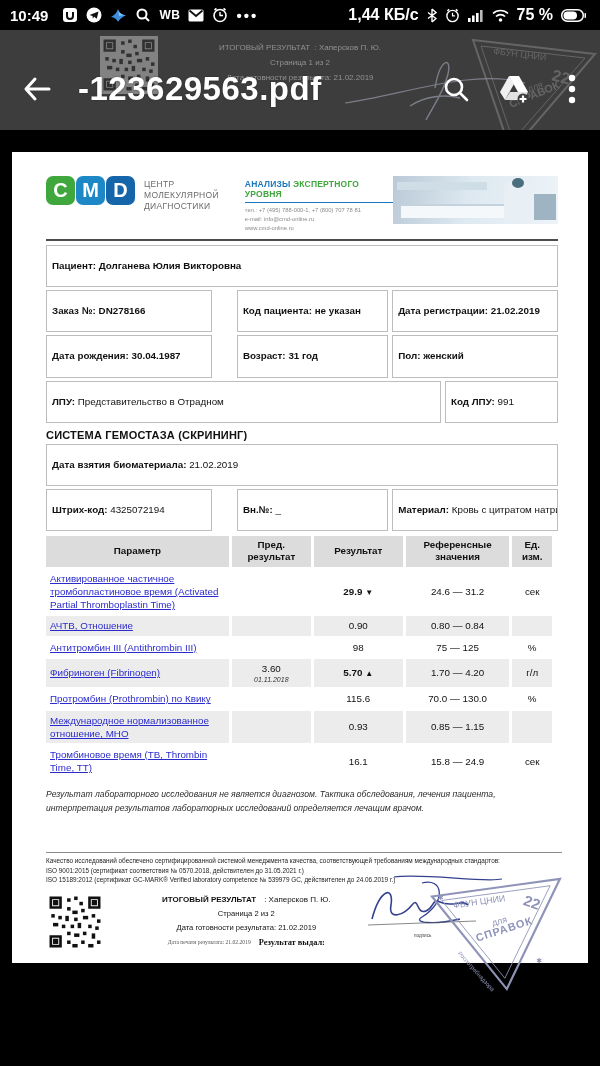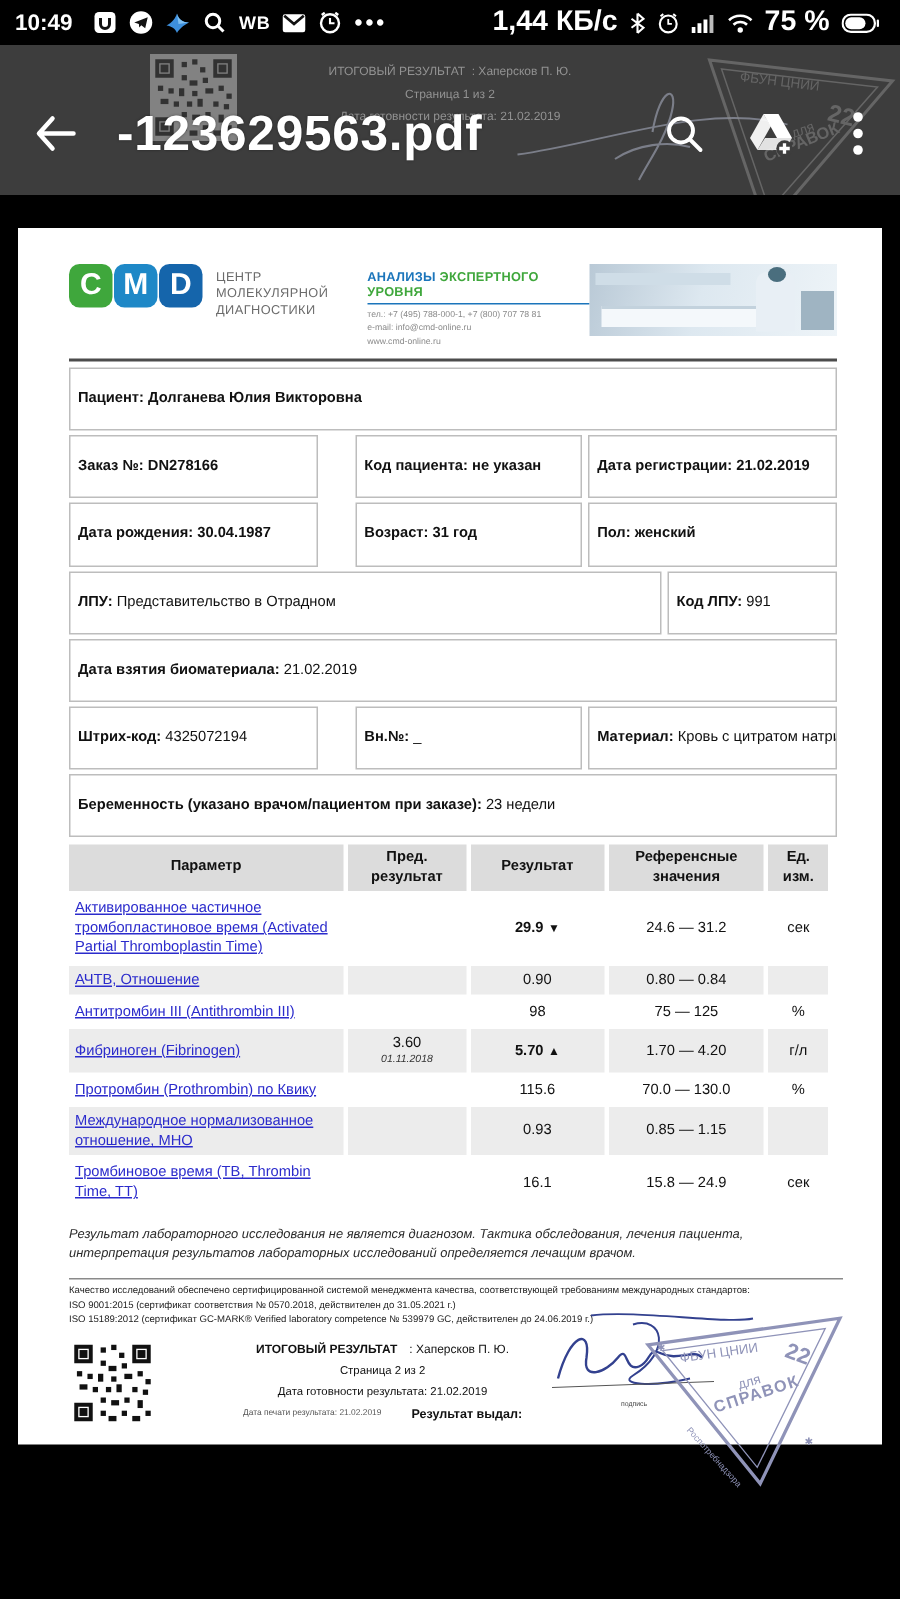--- a/index.html
+++ b/index.html
@@ -6,21 +6,21 @@
   html,body { width:600px; height:1066px; background:#000; overflow:hidden;
     font-family:"Liberation Sans","DejaVu Sans",sans-serif; }
   svg text { font-family:"Liberation Sans","DejaVu Sans",sans-serif; }
 
   
   .statusbar { position:absolute; top:0; left:0; width:600px; height:30px;
     display:flex; align-items:center; padding:0 10px; color:#fff; font-size:15px; }
   .statusbar .time { font-weight:700; margin-right:10px; }
   .sb-ic { display:inline-flex; align-items:center; justify-content:center; margin:0 4px; }
   .sb-right { margin-left:auto; display:flex; align-items:center; }
-  .sb-right .txt { font-size:19px; font-weight:600; margin:0 4px; }
+  .sb-right .txt { font-size:16px; font-weight:600; margin:0 4px; }
   .wb { font-size:12px; font-weight:700; letter-spacing:.5px; margin:0 4px; }
   .dots3 { font-size:15px; letter-spacing:2px; margin:0 4px; font-weight:700; }
 
   
   .toolbar { position:absolute; top:30px; left:0; width:600px; height:100px;
     background:#3d3d3d; overflow:hidden; }
   .peek { position:absolute; color:#9d9d9d; }
   .peek-qr { left:100px; top:6px; width:58px; height:58px; opacity:.75; }
   .peek-center { left:150px; top:10px; width:300px; text-align:center; font-size:8px; line-height:1.9; color:#929292; }
   .peek-sig { left:340px; top:18px; width:190px; height:80px; opacity:.55; }
@@ -77,21 +77,21 @@
   .disclaimer { font-size:8.6px; font-style:italic; color:#2b2b2b; line-height:1.6; margin-top:9px; }
 
   .page-footer { position:absolute; left:34px; right:26px; bottom:12px; }
   .foot-line { border:none; border-top:1px solid #8a8a8a; margin-bottom:3px; }
   .iso { font-size:6.4px; color:#1d1d1d; line-height:1.5; }
   .foot-bottom { display:flex; margin-top:8px; position:relative; }
   .foot-qr { width:58px; height:58px; flex:0 0 58px; }
   .foot-center { margin-left:58px; font-size:8px; text-align:center; line-height:1.8; }
   .fc-final { font-weight:700; } .fc-final .doc { font-weight:400; margin-left:8px; }
   .fc-small { font-size:7.6px; }
-  .print-row { display:flex; align-items:center; justify-content:center; gap:20px; }
+  .print-row { display:flex; align-items:center; justify-content:center; gap:8px;font-family:Liberation Serif, serif; }
   .print-date { font-size:5.6px; color:#555; }
   .issued { font-size:8.4px; font-weight:700; }
   .foot-sig { position:absolute; left:318px; top:-18px; width:140px; height:78px; }
   .sig-caption { position:absolute; left:50px; top:58px; font-size:4.6px; color:#444; }
   .foot-stamp { position:absolute; right:-8px; top:-26px; width:152px; height:128px; }
 </style>
 </head>
 <body>
 
 <div class="statusbar">
@@ -317,30 +317,28 @@
   <div class="info-row">
     <div class="ibox f1"><span class="b">Дата рождения:</span> <span class="b">30.04.1987</span></div>
     <div class="ibox f2"><span class="b">Возраст:</span> <span class="b">31 год</span></div>
     <div class="ibox f3"><span class="b">Пол:</span> <span class="b">женский</span></div>
   </div>
   <div class="info-row">
     <div class="ibox lpu-main"><span class="b">ЛПУ:</span> <span>Представительство в Отрадном</span></div>
     <div class="ibox lpu-code"><span class="b">Код ЛПУ:</span> <span>991</span></div>
   </div>
 
+  <div class="sec-title">СИСТЕМА ГЕМОСТАЗА (СКРИНИНГ)</div>
   <div class="info-row">
     <div class="ibox full"><span class="b">Дата взятия биоматериала:</span> <span>21.02.2019</span></div>
   </div>
   <div class="info-row">
     <div class="ibox f1"><span class="b">Штрих-код:</span> <span>4325072194</span></div>
     <div class="ibox f2"><span class="b">Вн.№:</span> <span>_</span></div>
     <div class="ibox f3"><span class="b">Материал:</span> <span>Кровь с цитратом натрия</span></div>
-  </div>
-  <div class="info-row">
-    <div class="ibox full"><span class="b">Беременность (указано врачом/пациентом при заказе):</span> <span>23 недели</span></div>
   </div>
 
   <table class="res-table">
     <colgroup>
         <col style="width:37%">
         <col style="width:16%">
         <col style="width:18%">
         <col style="width:21%">
         <col style="width:8%">
       </colgroup>

